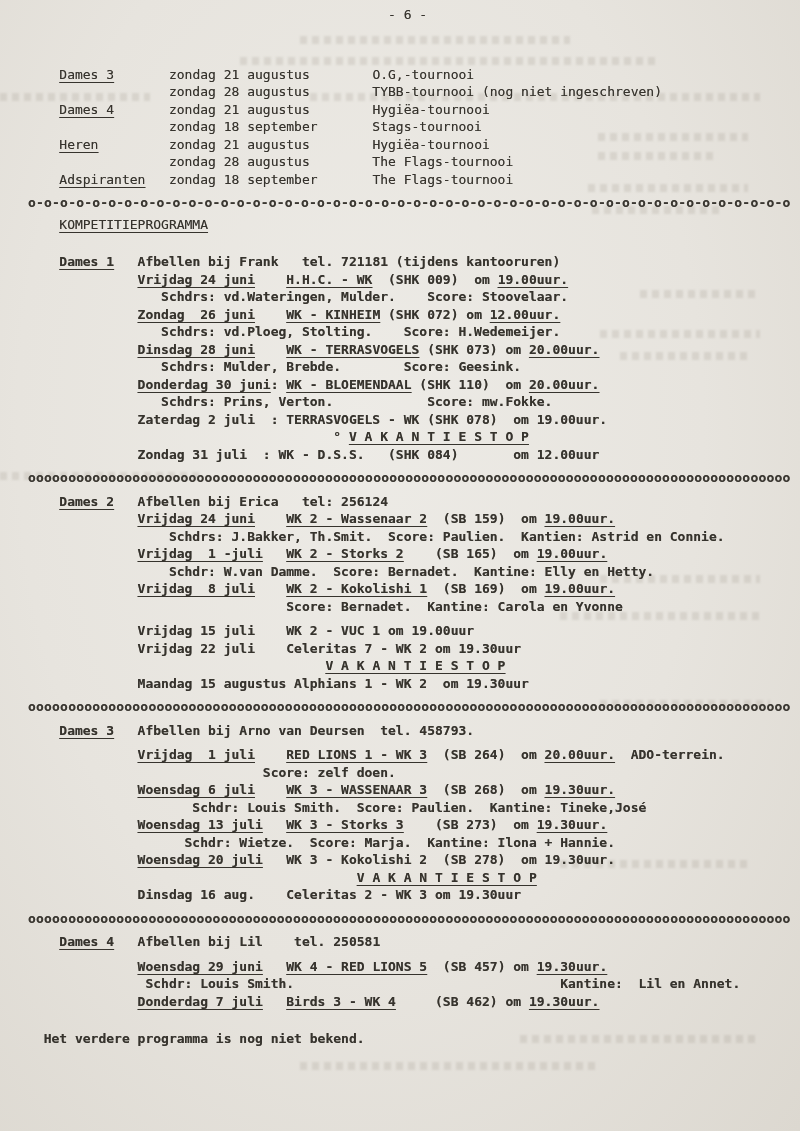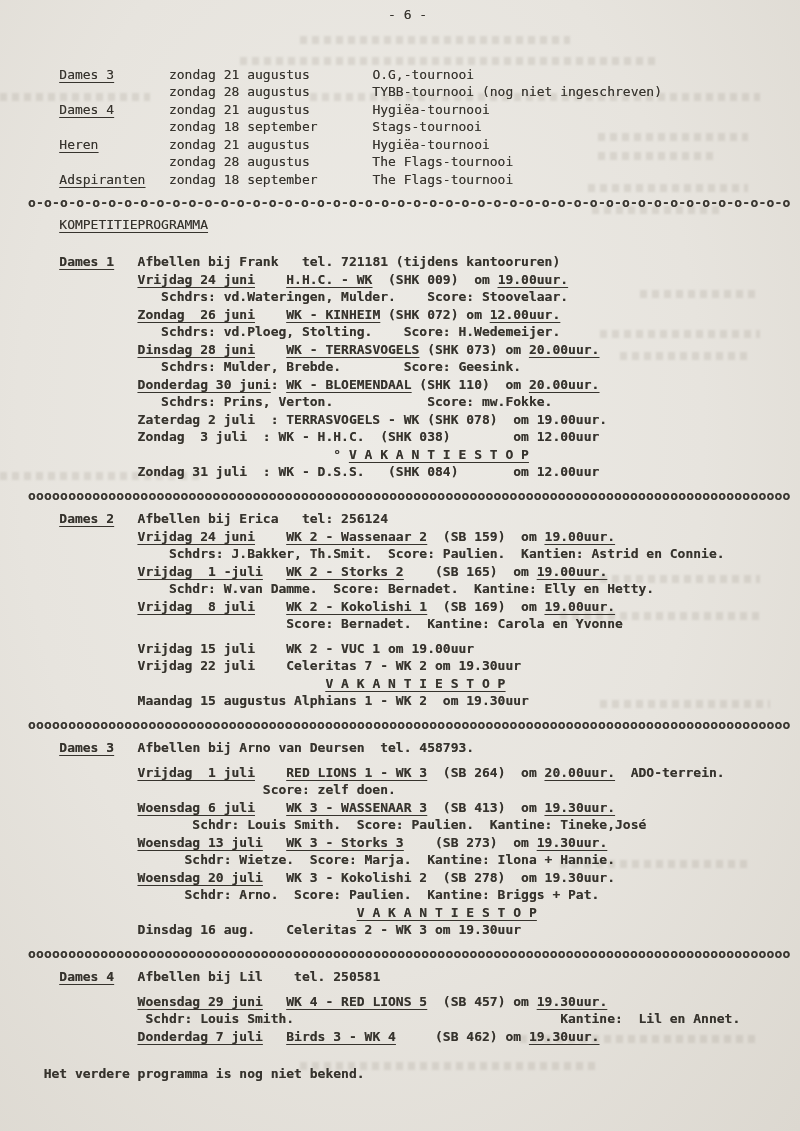--- a/index.html
+++ b/index.html
@@ -80,21 +80,20 @@
       <div class="line"><span>    </span><span class="u">Dames 1</span><span>   Afbellen bij Frank   tel. 721181 (tijdens kantooruren)</span></div>
       <div class="line"><span>              </span><span class="u">Vrijdag 24 juni</span><span>    </span><span class="u">H.H.C. - WK</span><span>  (SHK 009)  om </span><span class="u">19.00uur.</span></div>
       <div class="line"><span>                 Schdrs: vd.Wateringen, Mulder.    Score: Stoovelaar.</span></div>
       <div class="line"><span>              </span><span class="u">Zondag  26 juni</span><span>    </span><span class="u">WK - KINHEIM</span><span> (SHK 072) om </span><span class="u">12.00uur.</span></div>
       <div class="line"><span>                 Schdrs: vd.Ploeg, Stolting.    Score: H.Wedemeijer.</span></div>
       <div class="line"><span>              </span><span class="u">Dinsdag 28 juni</span><span>    </span><span class="u">WK - TERRASVOGELS</span><span> (SHK 073) om </span><span class="u">20.00uur.</span></div>
       <div class="line"><span>                 Schdrs: Mulder, Brebde.        Score: Geesink.</span></div>
       <div class="line"><span>              </span><span class="u">Donderdag 30 juni</span><span>: </span><span class="u">WK - BLOEMENDAAL</span><span> (SHK 110)  om </span><span class="u">20.00uur.</span></div>
       <div class="line"><span>                 Schdrs: Prins, Verton.            Score: mw.Fokke.</span></div>
       <div class="line"><span>              Zaterdag 2 juli  : TERRASVOGELS - WK (SHK 078)  om 19.00uur.</span></div>
-      <div class="line"><span>              Zondag  3 juli  : WK - H.H.C.  (SHK 038)        om 12.00uur</span></div>
       <div class="line"><span>                                       ° </span><span class="u">V A K A N T I E S T O P</span></div>
       <div class="line"><span>              Zondag 31 juli  : WK - D.S.S.   (SHK 084)       om 12.00uur</span></div>
     </section>
     <section class="block mt-sm">
       <div class="line divider"><span>ooooooooooooooooooooooooooooooooooooooooooooooooooooooooooooooooooooooooooooooooooooooooooooooo</span></div>
     </section>
     <section class="block mt-sm">
       <div class="line"><span>    </span><span class="u">Dames 2</span><span>   Afbellen bij Erica   tel: 256124</span></div>
       <div class="line"><span>              </span><span class="u">Vrijdag 24 juni</span><span>    </span><span class="u">WK 2 - Wassenaar 2</span><span>  (SB 159)  om </span><span class="u">19.00uur.</span></div>
       <div class="line"><span>                  Schdrs: J.Bakker, Th.Smit.  Score: Paulien.  Kantien: Astrid en Connie.</span></div>
@@ -107,26 +106,25 @@
       <div class="line"><span>                                      </span><span class="u">V A K A N T I E S T O P</span></div>
       <div class="line"><span>              Maandag 15 augustus Alphians 1 - WK 2  om 19.30uur</span></div>
     </section>
     <section class="block mt-sm">
       <div class="line divider"><span>ooooooooooooooooooooooooooooooooooooooooooooooooooooooooooooooooooooooooooooooooooooooooooooooo</span></div>
     </section>
     <section class="block mt-sm">
       <div class="line"><span>    </span><span class="u">Dames 3</span><span>   Afbellen bij Arno van Deursen  tel. 458793.</span></div>
       <div class="line gap-sm"><span>              </span><span class="u">Vrijdag  1 juli</span><span>    </span><span class="u">RED LIONS 1 - WK 3</span><span>  (SB 264)  om </span><span class="u">20.00uur.</span><span>  ADO-terrein.</span></div>
       <div class="line"><span>                              Score: zelf doen.</span></div>
-      <div class="line"><span>              </span><span class="u">Woensdag 6 juli</span><span>    </span><span class="u">WK 3 - WASSENAAR 3</span><span>  (SB 413)  om </span><span class="u">19.30uur.</span></div>
+      <div class="line"><span>              </span><span class="u">Woensdag 6 juli</span><span>    </span><span class="u">WK 3 - WASSENAAR 3</span><span>  (SB 268)  om </span><span class="u">19.30uur.</span></div>
       <div class="line"><span>                     Schdr: Louis Smith.  Score: Paulien.  Kantine: Tineke,José</span></div>
       <div class="line"><span>              </span><span class="u">Woensdag 13 juli</span><span>   </span><span class="u">WK 3 - Storks 3</span><span>    (SB 273)  om </span><span class="u">19.30uur.</span></div>
       <div class="line"><span>                    Schdr: Wietze.  Score: Marja.  Kantine: Ilona + Hannie.</span></div>
       <div class="line"><span>              </span><span class="u">Woensdag 20 juli</span><span>   WK 3 - Kokolishi 2  (SB 278)  om 19.30uur.</span></div>
-      <div class="line"><span>                    Schdr: Arno.  Score: Paulien.  Kantine: Briggs + Pat.</span></div>
       <div class="line"><span>                                          </span><span class="u">V A K A N T I E S T O P</span></div>
       <div class="line"><span>              Dinsdag 16 aug.    Celeritas 2 - WK 3 om 19.30uur</span></div>
     </section>
     <section class="block mt-sm">
       <div class="line divider"><span>ooooooooooooooooooooooooooooooooooooooooooooooooooooooooooooooooooooooooooooooooooooooooooooooo</span></div>
     </section>
     <section class="block mt-sm">
       <div class="line"><span>    </span><span class="u">Dames 4</span><span>   Afbellen bij Lil    tel. 250581</span></div>
       <div class="line gap-sm"><span>              </span><span class="u">Woensdag 29 juni</span><span>   </span><span class="u">WK 4 - RED LIONS 5</span><span>  (SB 457) om </span><span class="u">19.30uur.</span></div>
       <div class="line"><span>               Schdr: Louis Smith.                                  Kantine:  Lil en Annet.</span></div>

